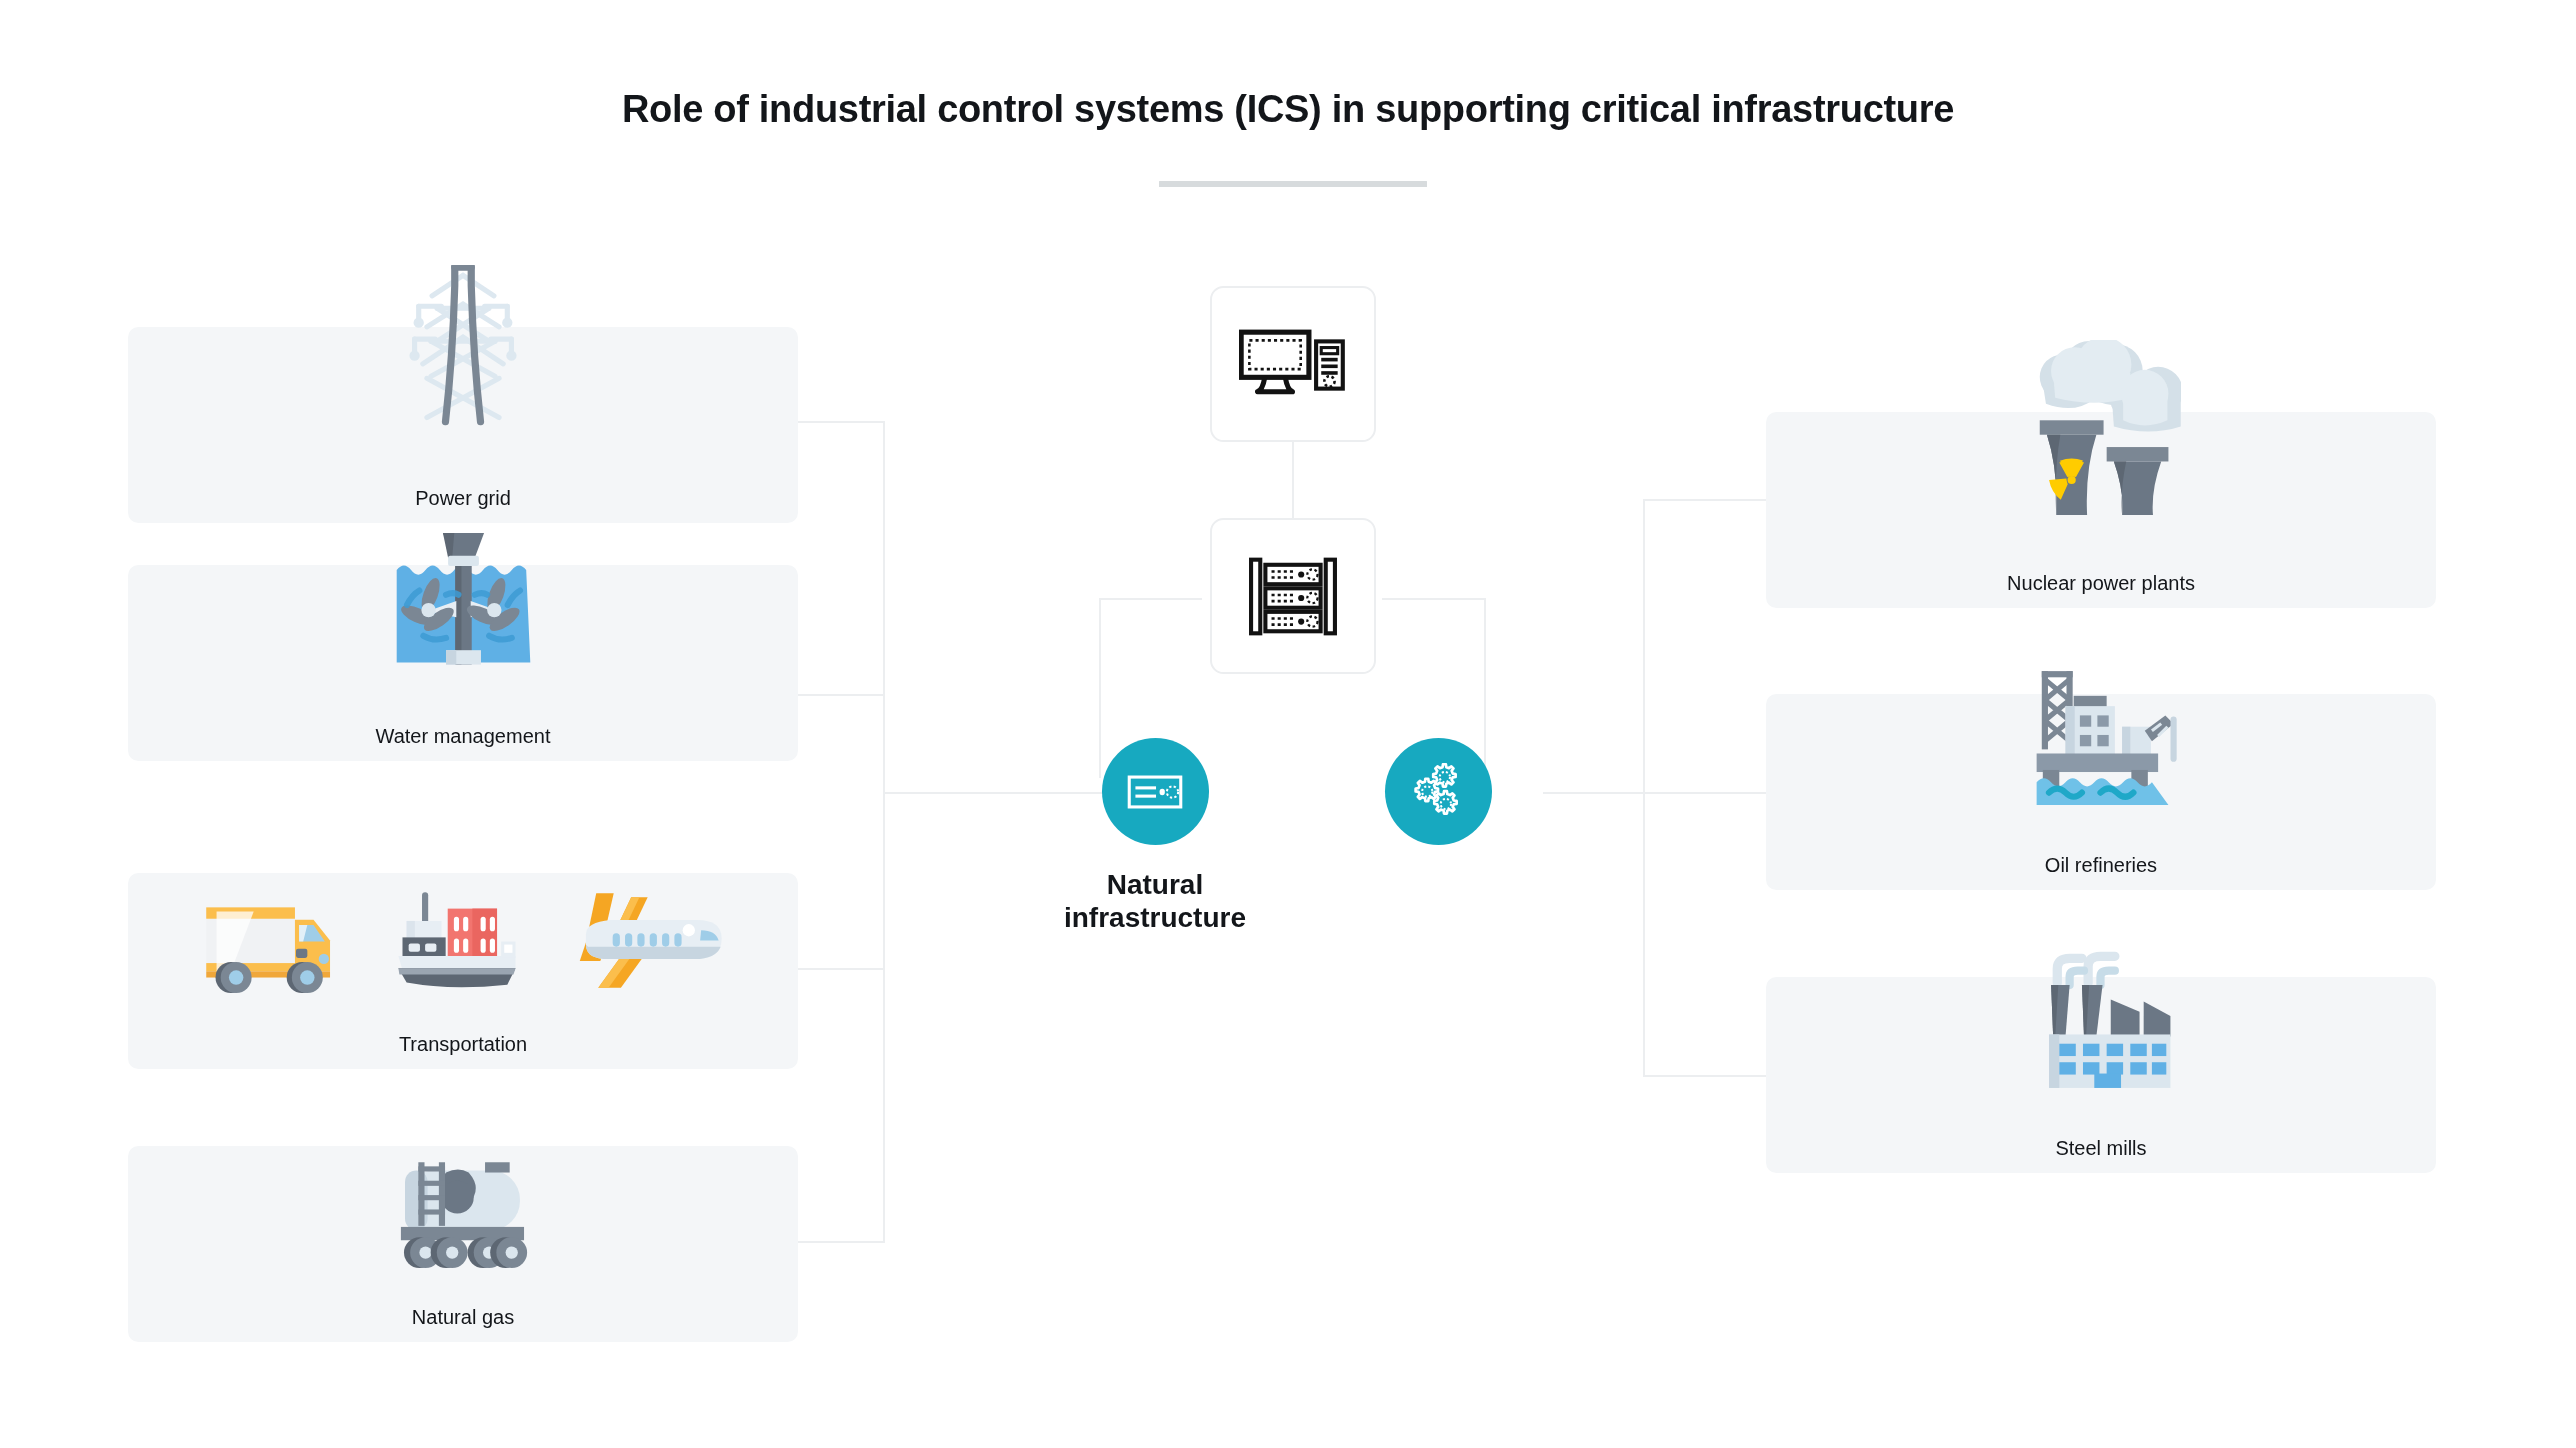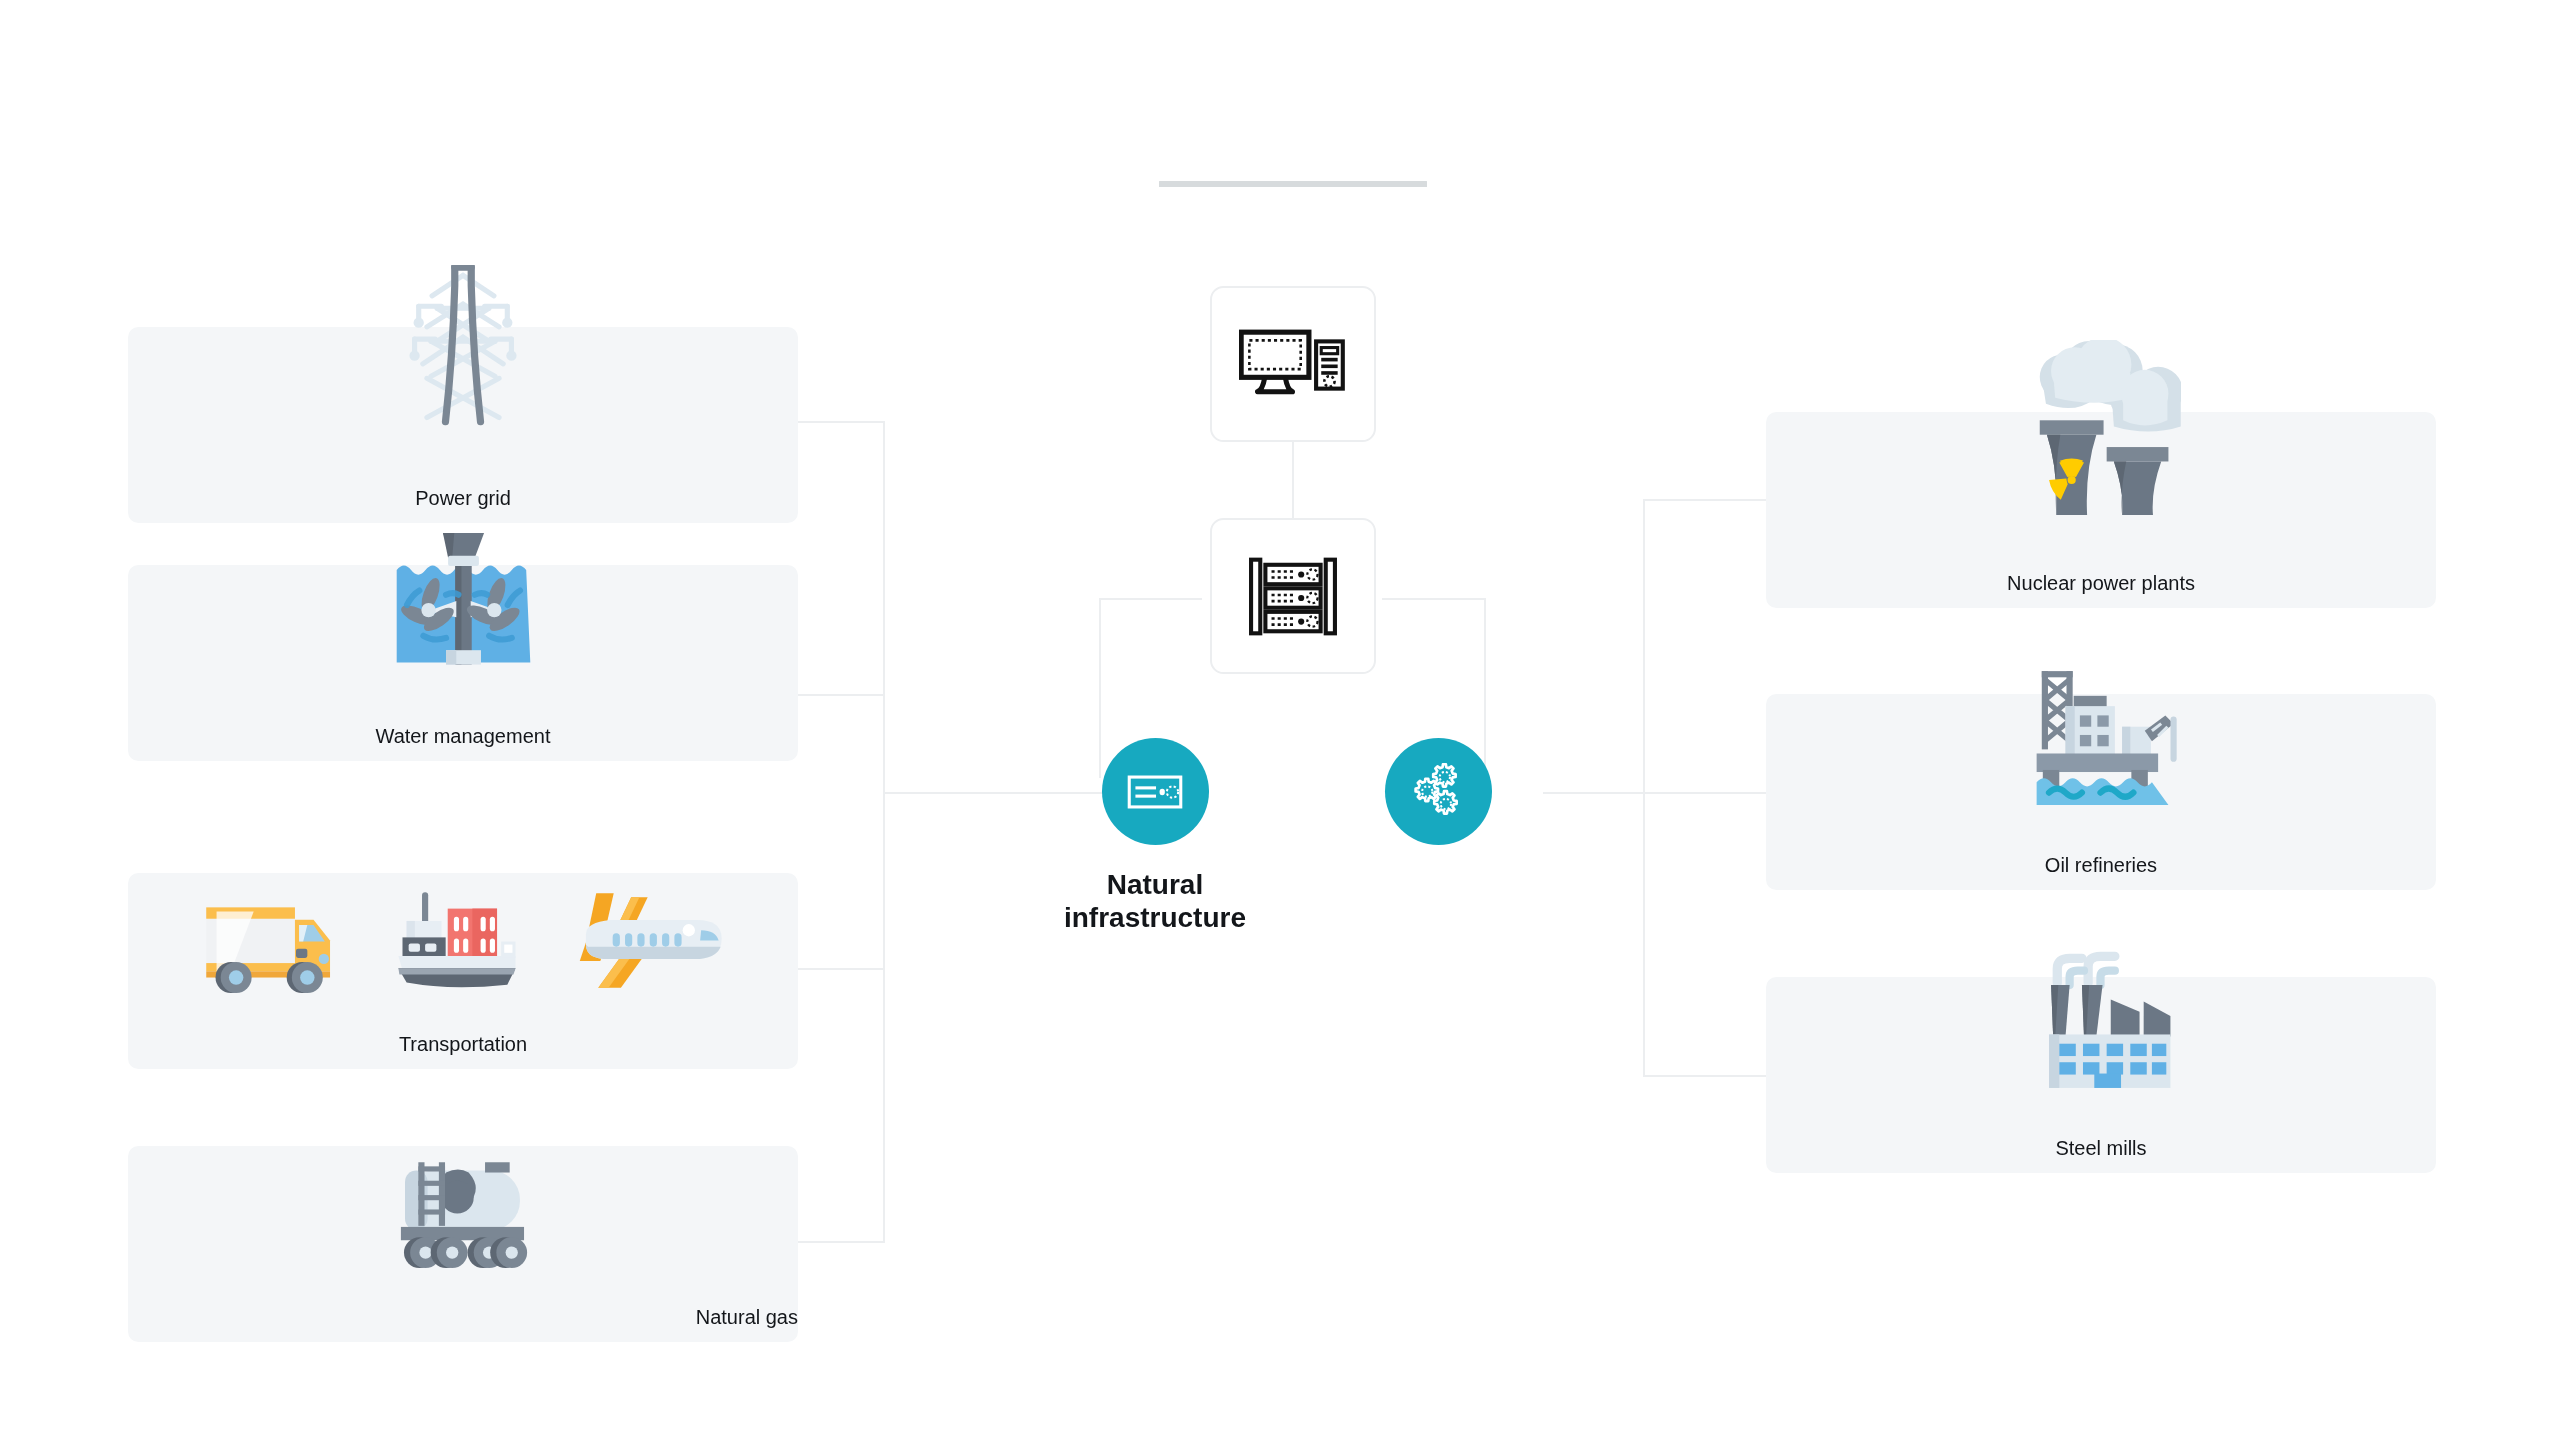--- a/index.html
+++ b/index.html
@@ -70,20 +70,21 @@
     font-size: 28px; font-weight: bold; color: #13161a;
     text-align: center; line-height: 1.18;
     white-space: pre-line;
   }
 </style>
 </head>
 <body>
 
 <div id="stage">
 
+  <div id="title">Role of industrial control systems (ICS) in supporting critical infrastructure</div>
   <div id="title-rule"></div>
 
   <div id="wires">
 
     <div class="wire h" style="left:796px; top:421px;  width:89px;"></div>
     <div class="wire h" style="left:796px; top:694px; width:89px;"></div>
     <div class="wire h" style="left:796px; top:968px; width:89px;"></div>
     <div class="wire h" style="left:796px; top:1241px; width:89px;"></div>
 
     <div class="wire v" style="left:883px; top:421px; height:821px;"></div>
@@ -252,21 +253,21 @@
           <rect x="78" y="47" width="7" height="13" rx="3.5"></rect>
           <rect x="90" y="47" width="7" height="13" rx="3.5"></rect>
           <rect x="102" y="47" width="7" height="13" rx="3.5"></rect>
           <rect x="114" y="47" width="7" height="13" rx="3.5"></rect>
         </g>
       </svg>
     </div>
     <div class="card-label">Transportation</div>
   </div>
 
-  <div class="card" style="left:128px; top:1146px; width:670px; height:196px;align-items:flex-end;">
+  <div class="card" style="left:128px; top:1146px; width:670px; height:196px;">
     <div class="card-art" style="top:6.2px; height:118px;">
       <svg width="155" height="118" viewBox="0 0 150 115">
         <rect x="18" y="18" width="112" height="58" rx="28" fill="#dbe6ee"></rect>
         <rect x="18" y="18" width="22" height="58" rx="11" fill="#c7d5e0"></rect>
         <rect x="96" y="10" width="24" height="10" fill="#7b8794"></rect>
         <path d="M58 20 q12 -6 22 0 q14 16 0 30 q-12 8 -22 0 q-12 -16 0 -30 Z" fill="#6b7785"></path>
         <circle cx="69" cy="44" r="16" fill="#6b7785"></circle>
 
         <rect x="31" y="10" width="6" height="62" fill="#7b8794"></rect>
         <rect x="51" y="10" width="6" height="62" fill="#7b8794"></rect>

